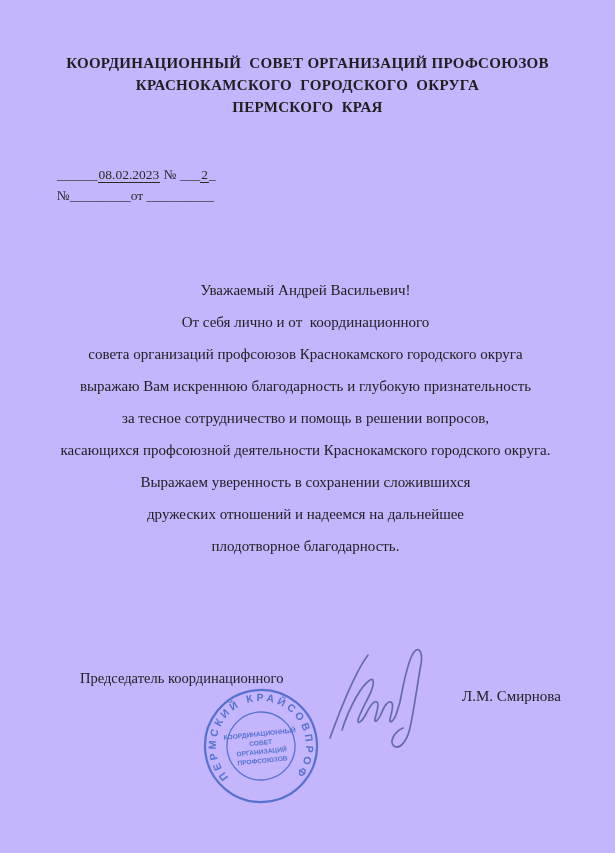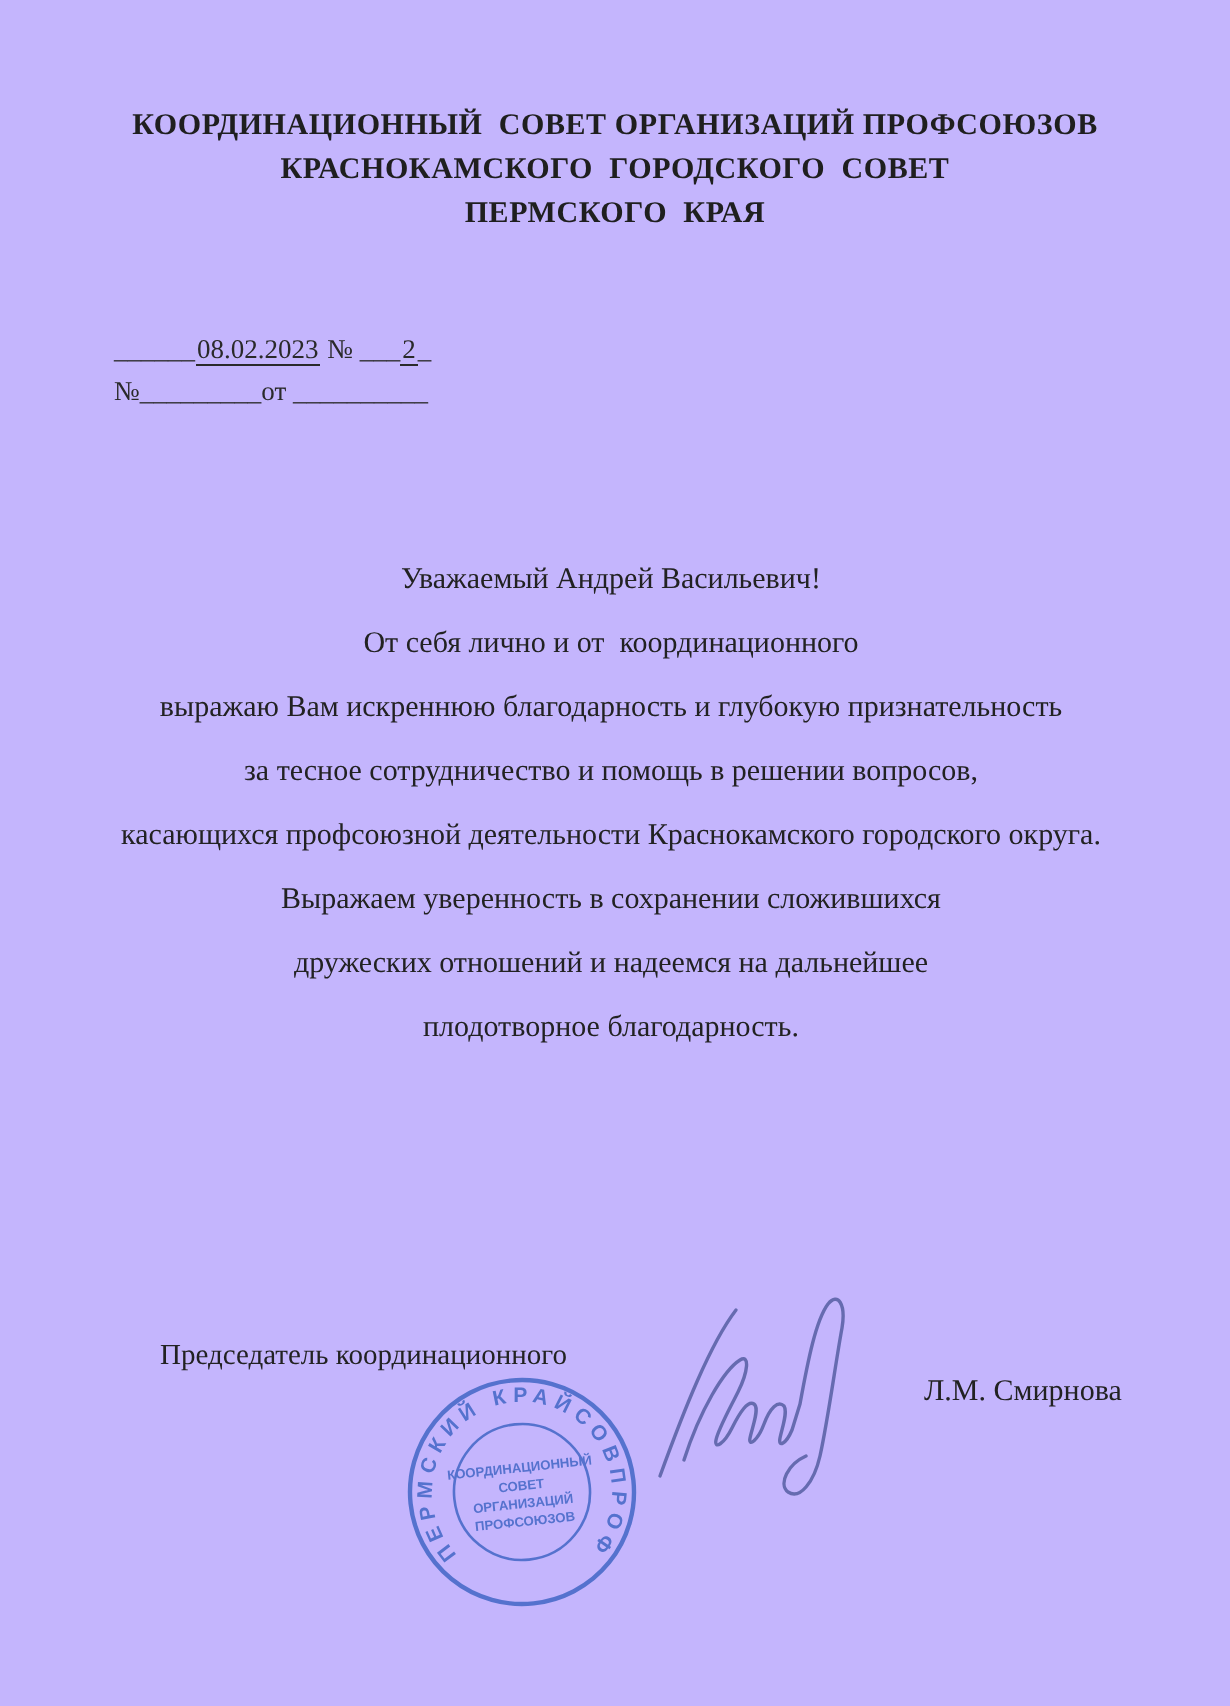--- a/index.html
+++ b/index.html
@@ -43,32 +43,33 @@
   .stamp-svg{position:absolute;left:198px;top:683px;width:126px;height:126px;opacity:.9;}
   .ink-svg{position:absolute;left:318px;top:638px;width:118px;height:118px;}
 </style>
 </head>
 <body>
 
 <div class="page">
 
   <div class="letterhead">
     <div class="keep-space">КООРДИНАЦИОННЫЙ  СОВЕТ ОРГАНИЗАЦИЙ ПРОФСОЮЗОВ</div>
-    <div class="keep-space">КРАСНОКАМСКОГО  ГОРОДСКОГО  СОВЕТ</div>
+    <div class="keep-space">КРАСНОКАМСКОГО  ГОРОДСКОГО  ОКРУГА</div>
     <div class="keep-space">ПЕРМСКОГО  КРАЯ</div>
   </div>
 
   <div class="refblock">
     <div><span>______</span><span class="u">08.02.2023</span><span class="keep-space"> № </span><span>___</span><span class="u">2</span><span>_</span></div>
     <div><span>№</span><span>_________</span><span>от</span><span class="keep-space"> __________</span></div>
   </div>
 
   <div class="bodytext">
     <div class="keep-space">Уважаемый Андрей Васильевич!</div>
     <div class="keep-space">От себя лично и от  координационного</div>
+    <div class="keep-space">совета организаций профсоюзов Краснокамского городского округа</div>
     <div class="keep-space">выражаю Вам искреннюю благодарность и глубокую признательность</div>
     <div class="keep-space">за тесное сотрудничество и помощь в решении вопросов,</div>
     <div class="keep-space">касающихся профсоюзной деятельности Краснокамского городского округа.</div>
     <div class="keep-space">Выражаем уверенность в сохранении сложившихся</div>
     <div class="keep-space">дружеских отношений и надеемся на дальнейшее</div>
     <div class="keep-space">плодотворное благодарность.</div>
   </div>
 
   <div class="sig-title">
     <div>Председатель координационного</div>

